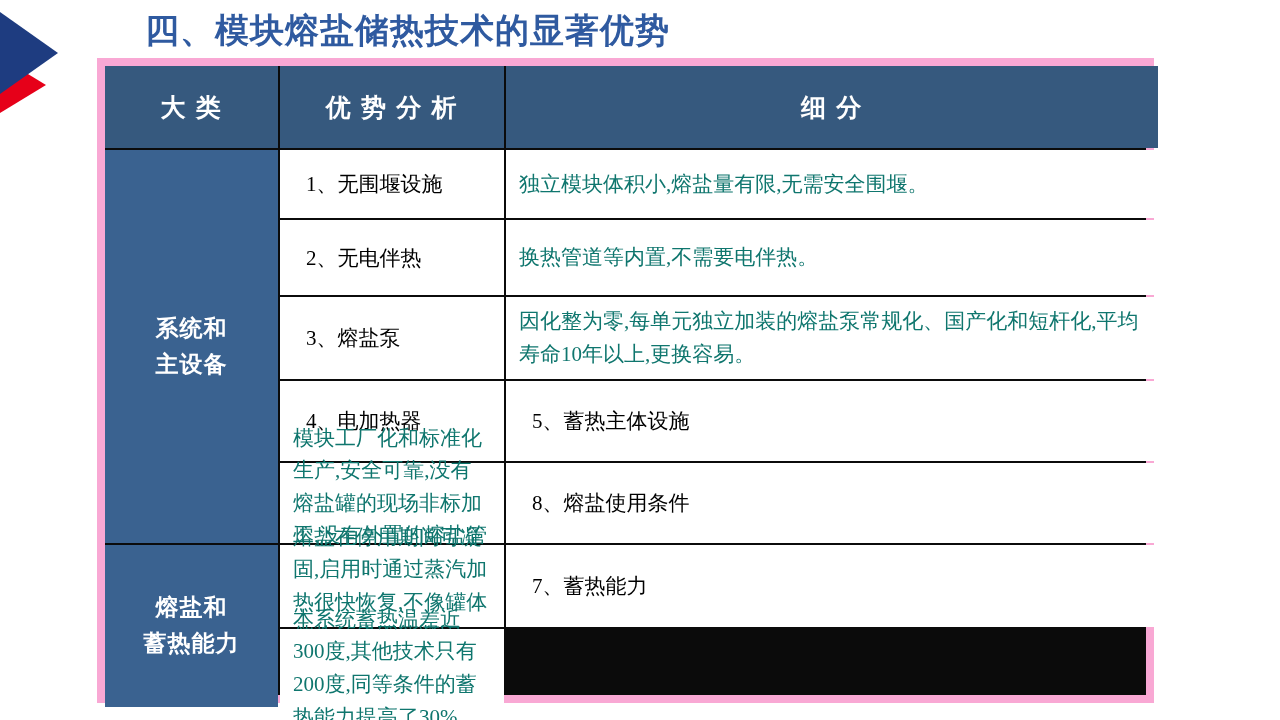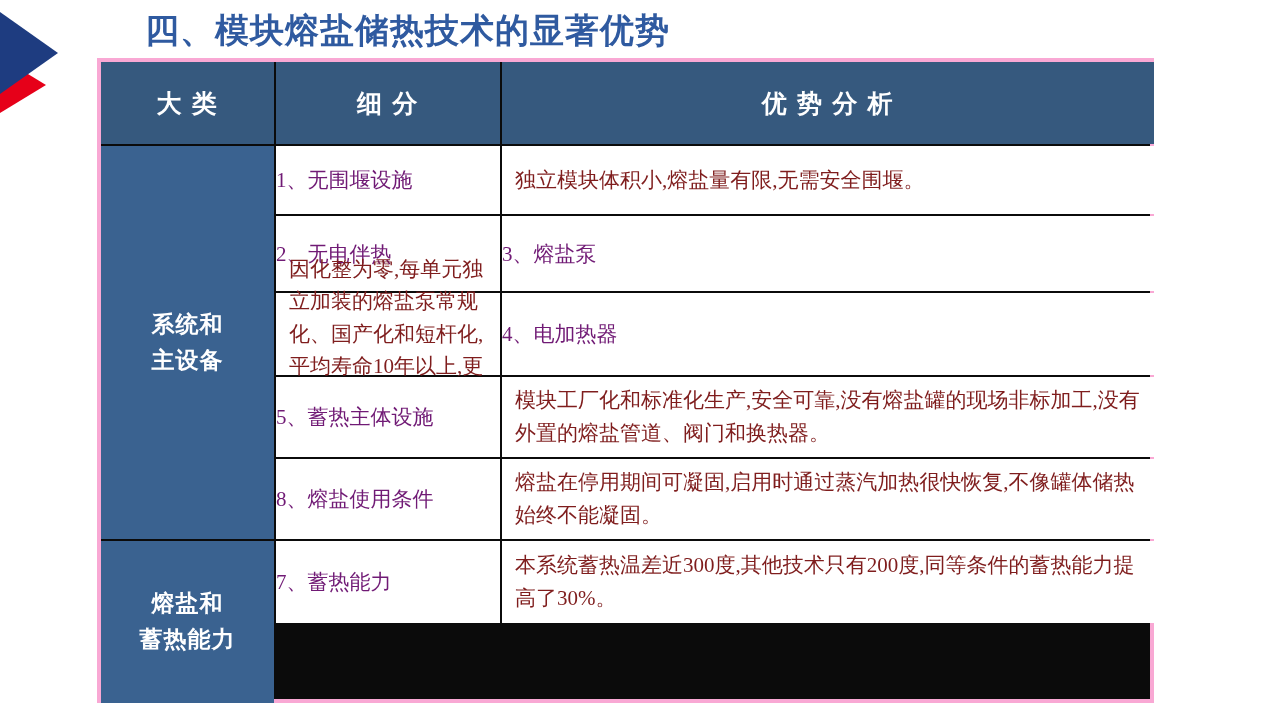--- a/index.html
+++ b/index.html
@@ -29,70 +29,71 @@
   }
   
   .tbl{
     position:absolute;left:97px;top:58px;width:1057px;height:645px;
     box-sizing:border-box;
     display:grid;
     grid-template-columns:173px 224px 652px;
     grid-template-rows:82px 68px 75px 82px 80px 80px 82px 78px;
     gap:2px;
     background:#0B0B0B;
-    border:4px solid #f9a8d4;
+    border:8px solid #f9a8d4;
   }
   .cell{background:#ffffff;display:flex;align-items:center;box-sizing:border-box;}
   .hdr{
     background:#36597E;color:#ffffff;justify-content:center;
     font-weight:bold;font-size:25px;letter-spacing:2px;
   }
   .grp{
     background:#3A6290;color:#ffffff;
     flex-direction:column;justify-content:center;text-align:center;
     font-weight:bold;font-size:23px;line-height:1.55;letter-spacing:1px;
   }
   .grp1{grid-column:1;grid-row:2 / span 5;}
   .grp2{grid-column:1;grid-row:7 / span 2;}
   .sub{
-    padding-left:0;padding-right:6px;
-    font-size:21px;color:#701a75;
+    padding-left:26px;padding-right:6px;
+    font-size:21px;color:#000000;
   }
   .ana{
     padding:6px 14px 6px 13px;
-    font-size:21px;color:#7f1d1d;line-height:1.55;
+    font-size:21px;color:#0f766e;line-height:1.55;
   }
 </style>
 </head>
 <body>
 
 <div class="slide">
 
   <div class="deco">
     <div class="tri tri-red"></div>
     <div class="tri tri-blue"></div>
   </div>
 
   <div class="title">四、模块熔盐储热技术的显著优势</div>
 
   <div class="tbl">
 
     <div class="cell hdr">大 类</div>
+    <div class="cell hdr">优 势 分 析</div>
     <div class="cell hdr">细 分</div>
-    <div class="cell hdr">优 势 分 析</div>
 
     <div class="cell grp grp1">
       <span>系统和</span>
       <span>主设备</span>
     </div>
 
     <div class="cell sub">1、无围堰设施</div>
     <div class="cell ana">独立模块体积小,熔盐量有限,无需安全围堰。</div>
 
     <div class="cell sub">2、无电伴热</div>
+    <div class="cell ana">换热管道等内置,不需要电伴热。</div>
 
     <div class="cell sub">3、熔盐泵</div>
     <div class="cell ana">因化整为零,每单元独立加装的熔盐泵常规化、国产化和短杆化,平均寿命10年以上,更换容易。</div>
 
     <div class="cell sub">4、电加热器</div>
 
     <div class="cell sub">5、蓄热主体设施</div>
     <div class="cell grp grp2">
       <span>熔盐和</span>
       <span>蓄热能力</span>

